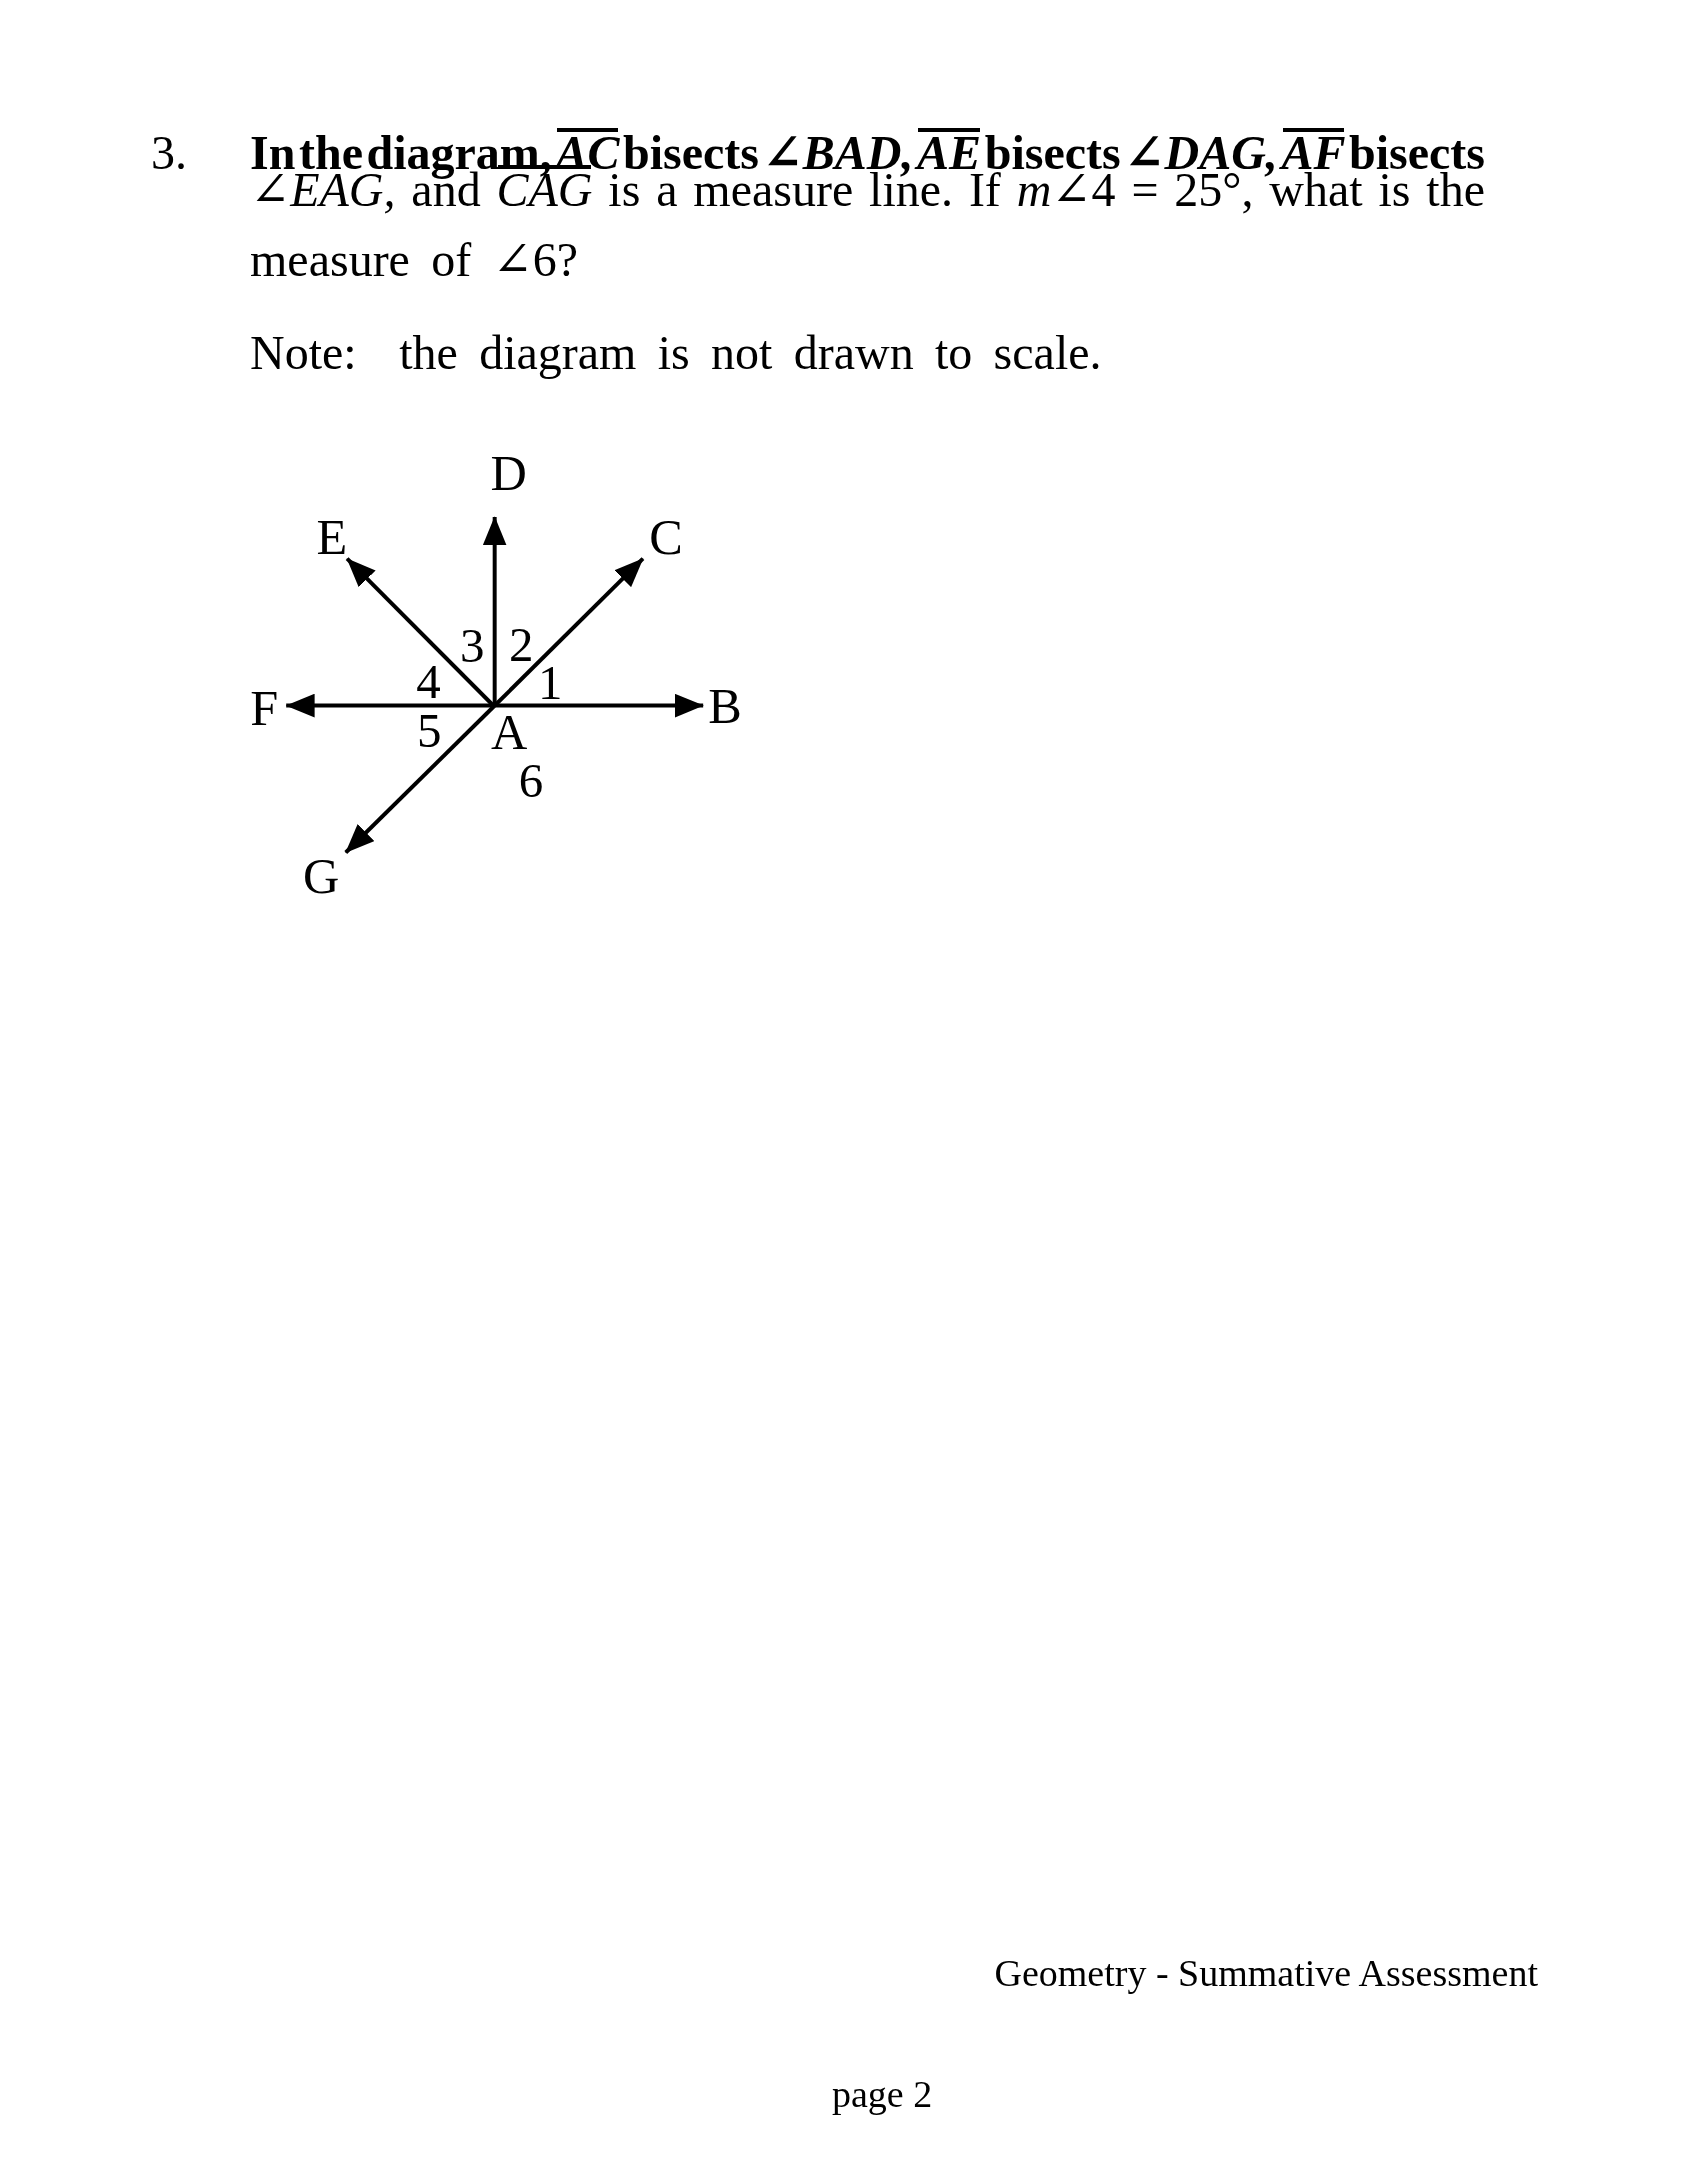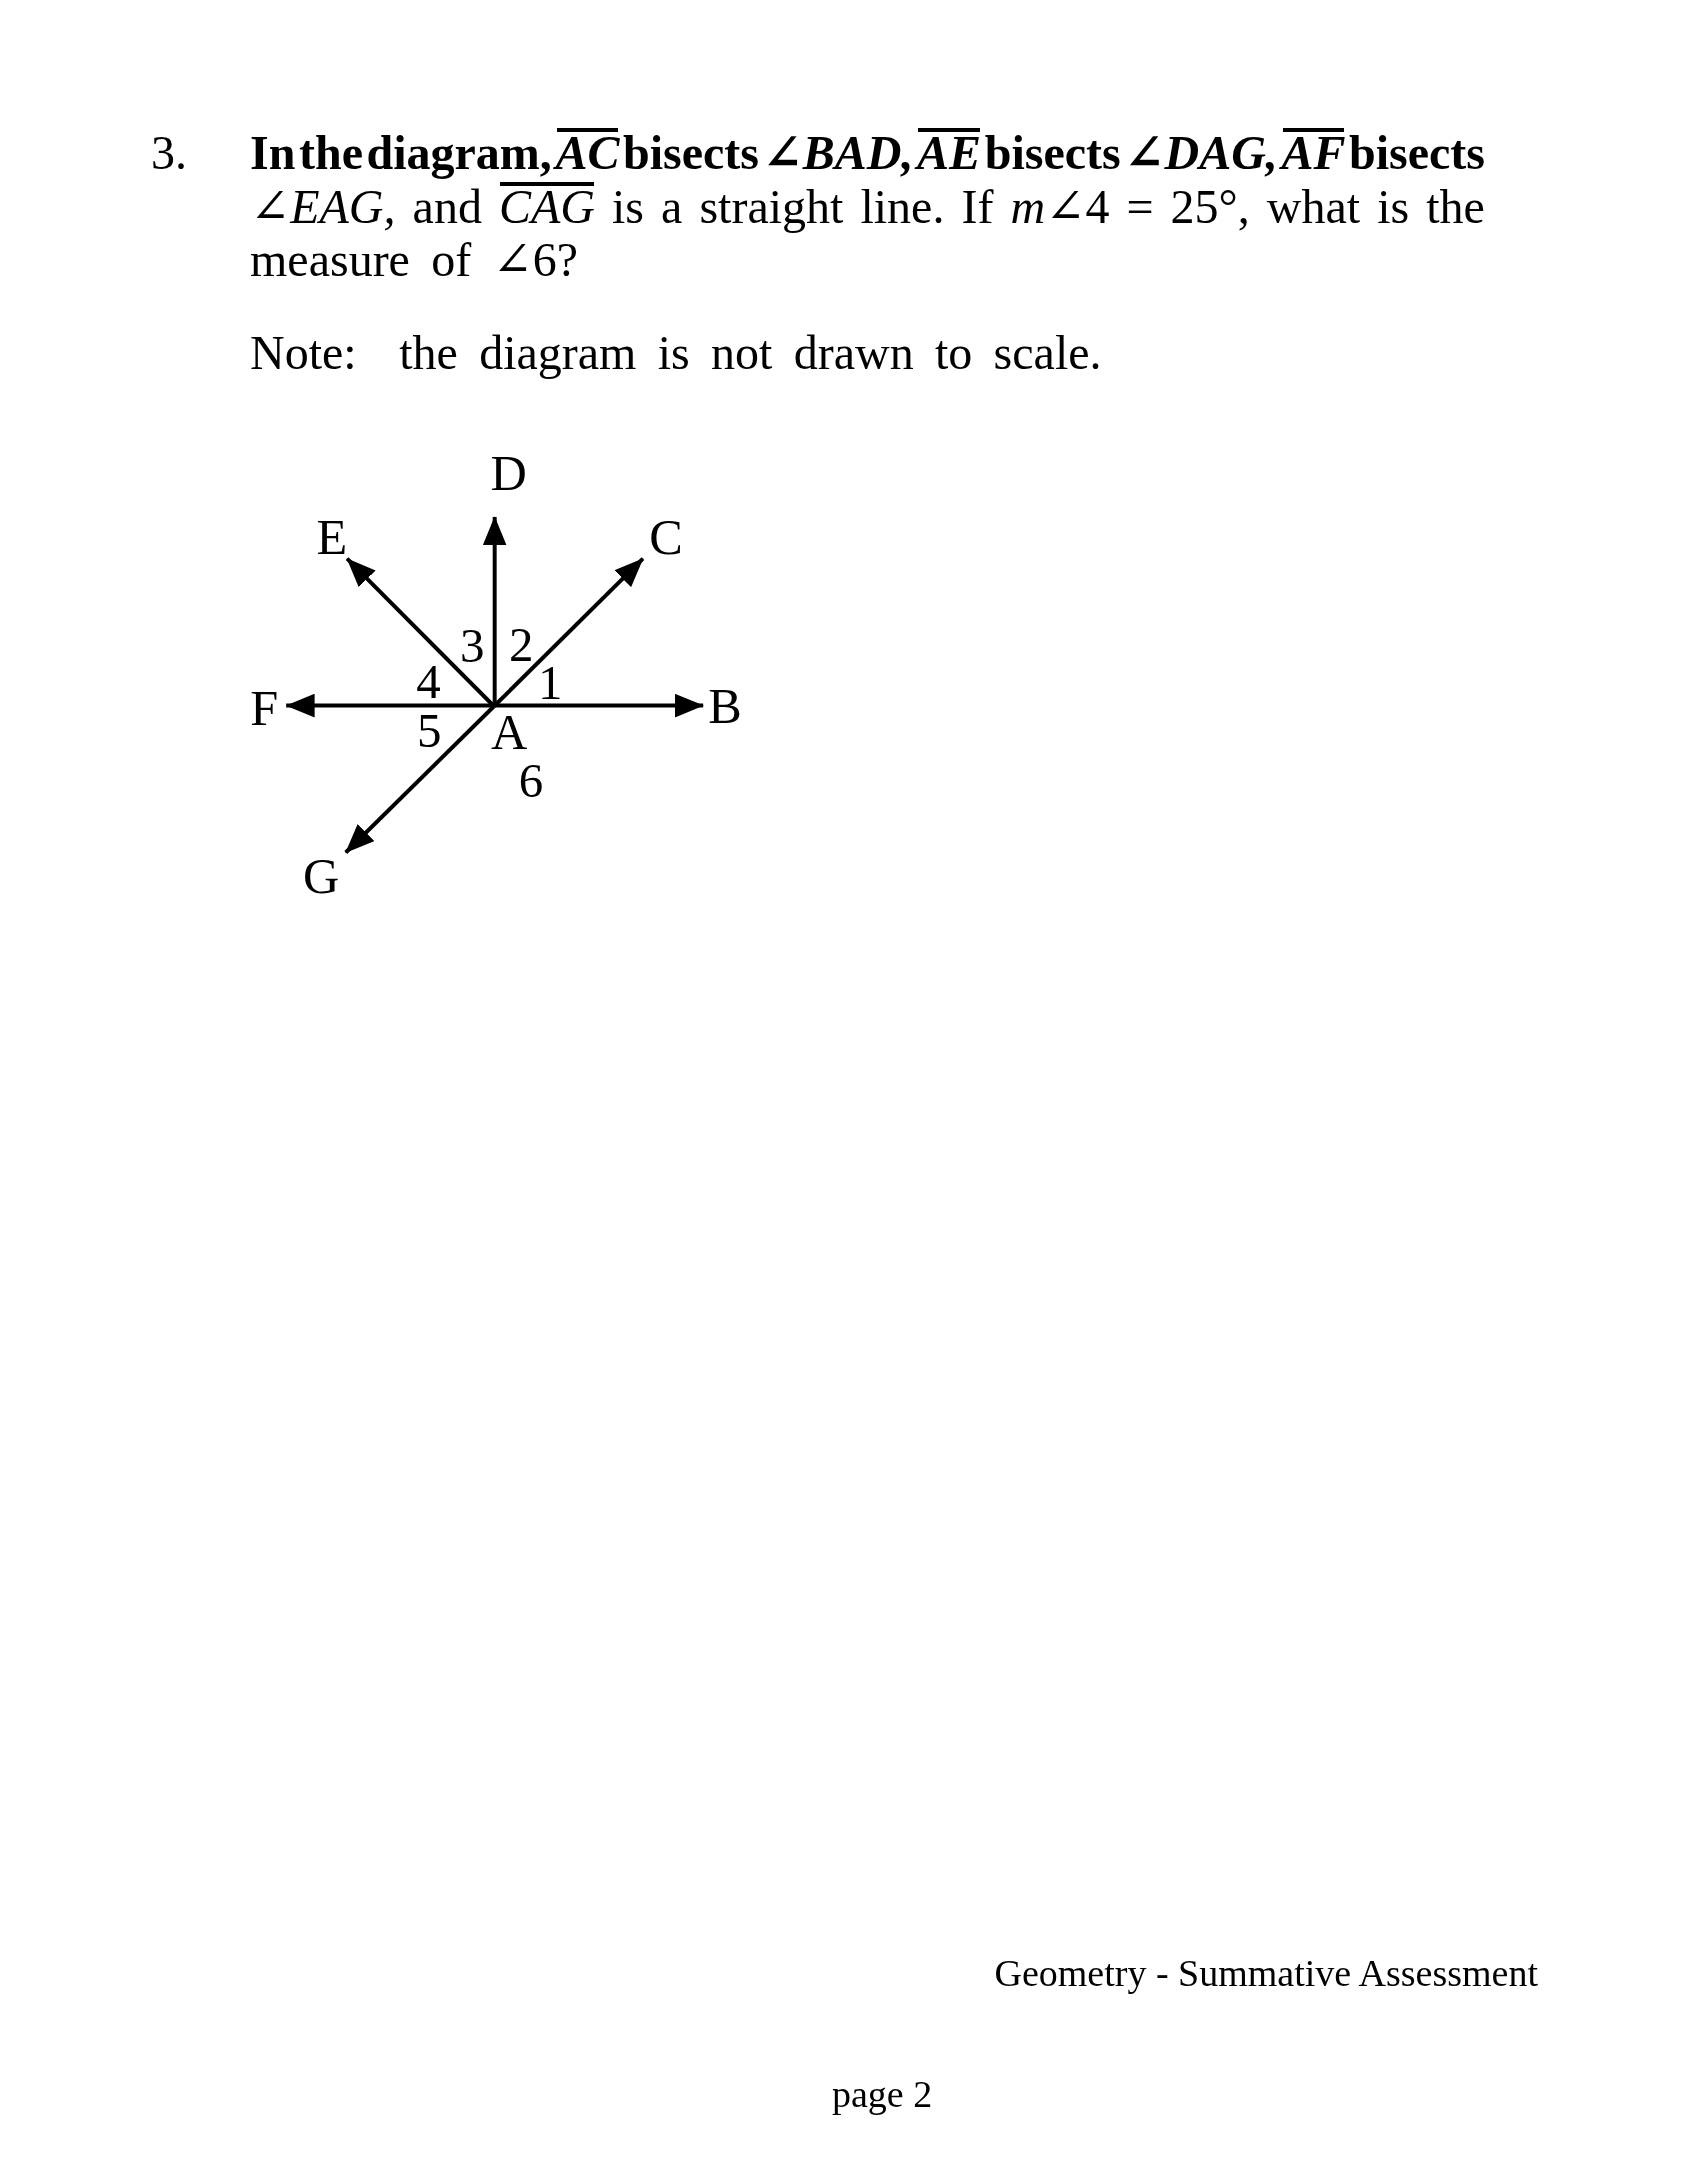--- a/index.html
+++ b/index.html
@@ -70,27 +70,27 @@
     <span class="tok ovl it">AC</span>
     <span class="tok">bisects</span>
     <span class="tok"><span>∠</span><span class="it">BAD,</span></span>
     <span class="tok ovl it">AE</span>
     <span class="tok">bisects</span>
     <span class="tok"><span>∠</span><span class="it">DAG,</span></span>
     <span class="tok ovl it">AF</span>
     <span class="tok">bisects</span>
   </div>
 
-  <div class="bline jline" style="top:183px;text-align:center;">
+  <div class="bline jline" style="top:166px;text-align:center;">
     <span class="tok"><span>∠</span><span class="it">EAG,</span></span>
     <span class="tok">and</span>
     <span class="tok ovl it">CAG</span>
     <span class="tok">is</span>
     <span class="tok">a</span>
-    <span class="tok">straight</span>
+    <span class="tok">measure</span>
     <span class="tok">line.</span>
     <span class="tok">If</span>
     <span class="tok"><span class="it">m</span><span>∠4</span></span>
     <span class="tok">=</span>
     <span class="tok">25°,</span>
     <span class="tok">what</span>
     <span class="tok">is</span>
     <span class="tok">the</span>
   </div>
 

